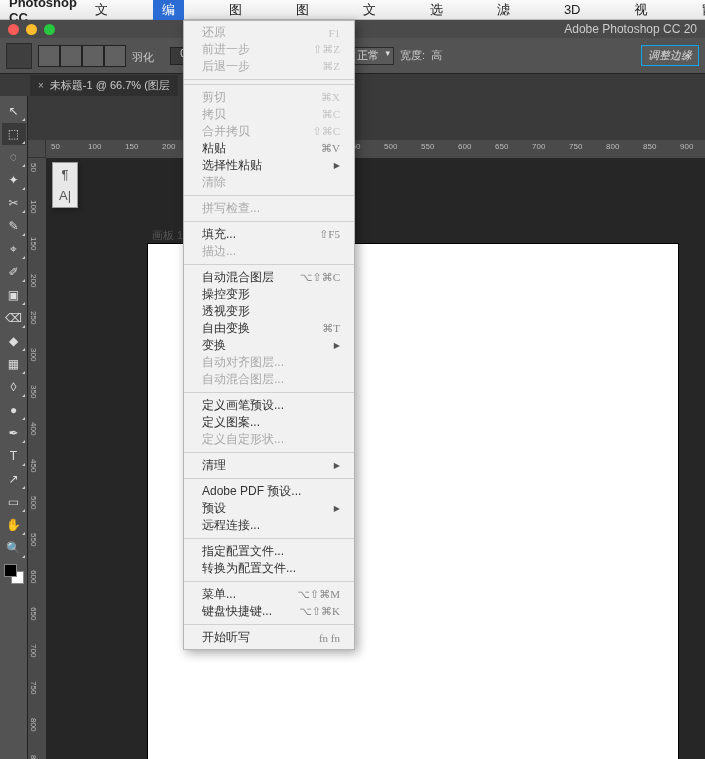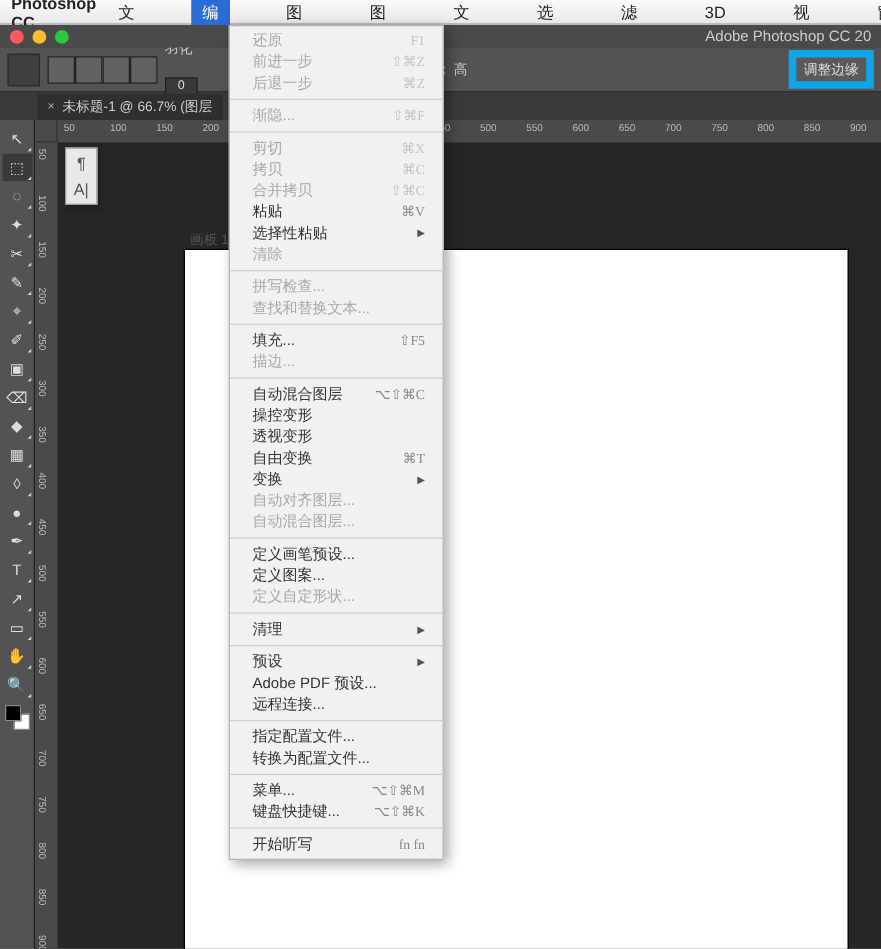--- a/index.html
+++ b/index.html
@@ -14,40 +14,40 @@
 .titlebar { height: 18px; background: #4a4a4a; display: flex; align-items: center; padding-left: 8px; position: relative; }
 .traffic { display: flex; gap: 7px; align-items: center; }
 .tl { width: 11px; height: 11px; border-radius: 50%; }
 .tl.r { background: #fc5b57; } .tl.y { background: #fdbc2e; } .tl.g { background: #28c840; }
 .titletext { position: absolute; right: 8px; color: #ccc; font-size: 12px; }
 
 .optionsbar { height: 36px; background: #535353; display: flex; align-items: center; padding: 0 6px; gap: 6px; border-bottom: 1px solid #222; }
 .ob-tool { width: 26px; height: 26px; background: #3f3f3f; border: 1px solid #2a2a2a; }
 .ob-presets { display: flex; }
 .ob-sw { width: 22px; height: 22px; border: 1px solid #222; background: #616161; }
-.ob-group { display: flex; align-items: flex-start; gap: 16px; color: #ccc; font-size: 11px; flex-direction: column; }
+.ob-group { display: flex; align-items: flex-end; gap: 16px; color: #ccc; font-size: 11px; }
 .ob-input { width: 26px; height: 18px; background: #3a3a3a; border: 1px solid #222; color: #ddd; font-size: 10px; text-align: center; }
 .ob-select { height: 18px; background: #5a5a5a; border: 1px solid #2a2a2a; color: #ddd; font-size: 11px; padding: 0 14px 0 4px; position: relative; }
 .ob-select::after{content:"▾"; position:absolute; right:3px; font-size:9px;}
-.ob-btn { background: #5a5a5a; border: 6px solid #0ea5e9; color: #ddd; font-size: 11px; padding: 2px 6px; margin-left: auto; }
+.ob-btn { background: #5a5a5a; border: 1px solid #0ea5e9; color: #ddd; font-size: 11px; padding: 2px 6px; margin-left: auto; font-style: italic; }
 
 .doctab-row { height: 22px; background: #3a3a3a; display: flex; align-items: center; padding-left: 30px; }
 .doctab { background: #2f2f2f; color: #ccc; font-size: 11px; padding: 3px 8px; display: flex; align-items: center; gap: 6px; }
 .doctab .x { font-size: 10px; color: #aaa; }
 
 .workspace { position: absolute; top: 96px; left: 0; right: 0; bottom: 0; display: flex; }
 .toolcol { width: 28px; background: #535353; display: flex; flex-direction: column; align-items: center; padding-top: 4px; gap: 1px; border-right: 1px solid #222;}
 .tool { width: 24px; height: 22px; display: flex; align-items: center; justify-content: center; color: #ddd; font-size: 12px; position: relative; }
 .tool.sel { background: #3a3a3a; }
 .tool .tri { position: absolute; right: 1px; bottom: 1px; width: 0; height: 0; border-left: 3px solid transparent; border-bottom: 3px solid #ccc; }
 .tool-swatches { width: 20px; height: 20px; position: relative; margin-top: 4px; }
 .sw-fg { position: absolute; top: 0; left: 0; width: 13px; height: 13px; background: #000; border: 1px solid #888; }
 .sw-bg { position: absolute; bottom: 0; right: 0; width: 13px; height: 13px; background: #fff; border: 1px solid #888; }
 
-.canvas-wrap { flex: 1; background: #262626; position: relative; }
+.canvas-wrap { flex: 1; background: #262626; position: relative; margin-top: 44px; }
 .ruler-h { position: absolute; top: 0; left: 18px; right: 0; height: 18px; background: #4a4a4a; overflow:hidden; }
 .ruler-v { position: absolute; top: 18px; left: 0; width: 18px; bottom: 0; background: #4a4a4a; overflow:hidden; }
 .ruler-corner { position:absolute; top:0; left:0; width:18px; height:18px; background:#4a4a4a; border-right:1px solid #333; border-bottom:1px solid #333;}
 .tick-h { position: absolute; top: 2px; font-size: 8px; color: #bbb; }
 .tick-v { position: absolute; left: 1px; font-size: 8px; color: #bbb; writing-mode: vertical-rl; }
 
 .artboard-label { position: absolute; top: 88px; left: 124px; font-size: 11px; color: #555; text-align: right; }
 .artboard { position: absolute; top: 104px; left: 120px; width: 530px; height: 560px; background: #fff; box-shadow: 0 0 0 1px #000; }
 .floating-panel { position: absolute; top: 22px; left: 24px; width: 26px; background: #e8e8e8; border: 1px solid #999; box-shadow: 2px 2px 4px rgba(0,0,0,.3); padding: 4px 0; display:flex; flex-direction:column; align-items:center; gap:6px;}
 .fp-icon { font-size: 13px; color: #555; }
@@ -207,24 +207,20 @@
     </div>
     <div class="dd-item disabled">
       <span>前进一步</span>
       <span class="dd-shortcut">⇧⌘Z</span>
     </div>
     <div class="dd-item disabled">
       <span>后退一步</span>
       <span class="dd-shortcut">⌘Z</span>
     </div>
     <div class="dd-sep"></div>
-    <div class="dd-item disabled">
-      <span>渐隐...</span>
-      <span class="dd-shortcut">⇧⌘F</span>
-    </div>
     <div class="dd-sep"></div>
     <div class="dd-item disabled">
       <span>剪切</span>
       <span class="dd-shortcut">⌘X</span>
     </div>
     <div class="dd-item disabled">
       <span>拷贝</span>
       <span class="dd-shortcut">⌘C</span>
     </div>
     <div class="dd-item disabled">
@@ -238,23 +234,20 @@
     <div class="dd-item dd-sub">
       <span>选择性粘贴</span>
     </div>
     <div class="dd-item disabled">
       <span>清除</span>
     </div>
     <div class="dd-sep"></div>
     <div class="dd-item disabled">
       <span>拼写检查...</span>
     </div>
-    <div class="dd-item disabled">
-      <span>查找和替换文本...</span>
-    </div>
     <div class="dd-sep"></div>
     <div class="dd-item">
       <span>填充...</span>
       <span class="dd-shortcut">⇧F5</span>
     </div>
     <div class="dd-item disabled">
       <span>描边...</span>
     </div>
     <div class="dd-sep"></div>
     <div class="dd-item">
@@ -288,27 +281,27 @@
       <span>定义图案...</span>
     </div>
     <div class="dd-item disabled">
       <span>定义自定形状...</span>
     </div>
     <div class="dd-sep"></div>
     <div class="dd-item dd-sub">
       <span>清理</span>
     </div>
     <div class="dd-sep"></div>
+    <div class="dd-item">
+      <span>Adobe PDF 预设...</span>
+    </div>
     <div class="dd-item dd-sub">
       <span>预设</span>
     </div>
     <div class="dd-item">
-      <span>Adobe PDF 预设...</span>
-    </div>
-    <div class="dd-item">
       <span>远程连接...</span>
     </div>
     <div class="dd-sep"></div>
     <div class="dd-item">
       <span>指定配置文件...</span>
     </div>
     <div class="dd-item">
       <span>转换为配置文件...</span>
     </div>
     <div class="dd-sep"></div>

